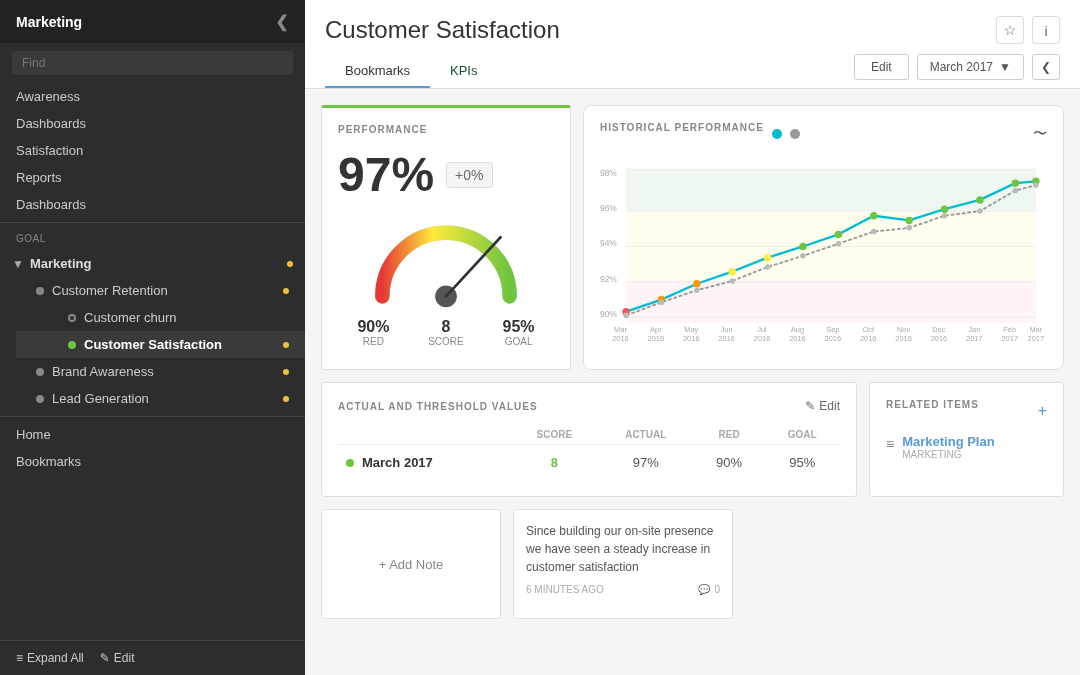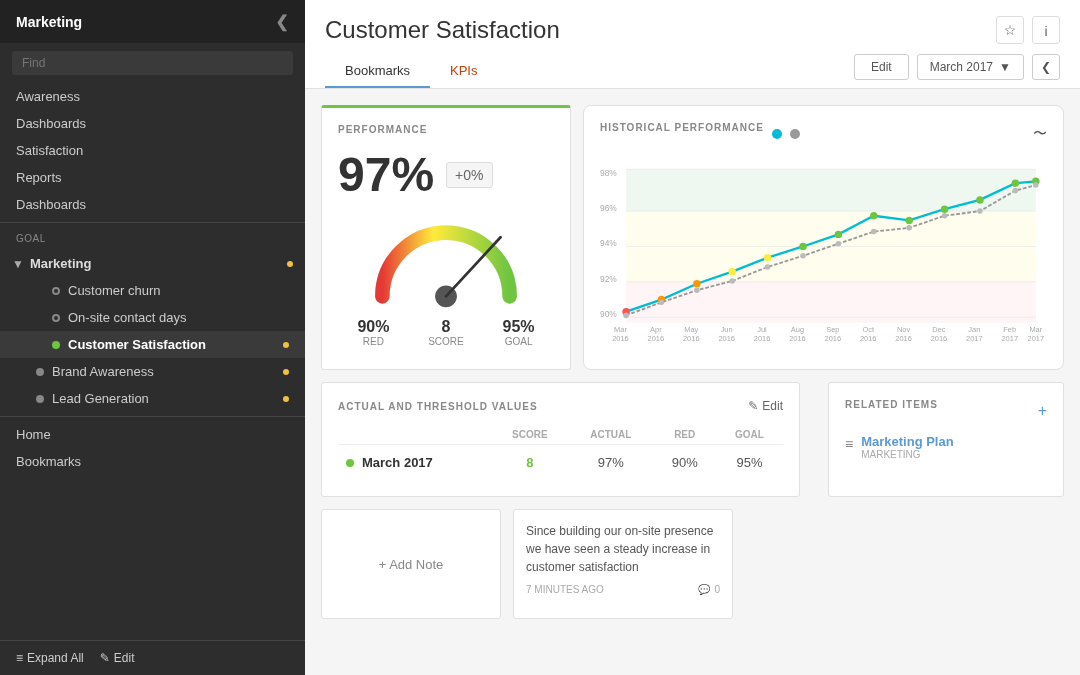--- a/index.html
+++ b/index.html
@@ -16,33 +16,33 @@
     .nav-item { display: flex; align-items: center; padding: 6px 16px; cursor: pointer; position: relative; }
     .nav-item.active { background: #3a3a3a; }
     .nav-item .dot { width: 8px; height: 8px; border-radius: 50%; margin-right: 8px; flex-shrink: 0; }
     .dot-gray { background: #888; border: 2px solid #888; }
     .dot-green { background: #6dc540; border: 2px solid #6dc540; }
     .dot-outline { width: 8px; height: 8px; border-radius: 50%; border: 2px solid #888; background: transparent; margin-right: 8px; flex-shrink: 0; }
     .nav-item-text { font-size: 13px; color: #ccc; flex: 1; }
     .nav-item.active .nav-item-text { color: #fff; }
     .nav-indicator { width: 6px; height: 6px; border-radius: 50%; background: #f0c040; margin-left: auto; }
     .nav-item.sub { padding-left: 36px; }
-    .nav-item.sub2 { padding-left: 52px; }
+    .nav-item.sub2 { padding-left: 52px; margin-left: 16px; }
     .sidebar-footer { padding: 10px 16px; border-top: 1px solid #444; display: flex; align-items: center; gap: 16px; }
     .sidebar-footer-btn { color: #ccc; font-size: 12px; cursor: pointer; display: flex; align-items: center; gap: 4px; }
 
     
     .main { flex: 1; display: flex; flex-direction: column; background: #f5f5f5; overflow: hidden; }
     .top-bar { background: #fff; padding: 16px 20px 0 20px; border-bottom: 1px solid #e0e0e0; }
     .page-title { font-size: 24px; font-weight: 300; color: #333; margin-bottom: 10px; display: flex; justify-content: space-between; align-items: center; }
     .title-actions { display: flex; gap: 8px; align-items: center; }
     .icon-btn { width: 28px; height: 28px; border: 1px solid #ddd; background: #fff; border-radius: 3px; display: flex; align-items: center; justify-content: center; cursor: pointer; color: #666; font-size: 14px; }
     .tabs-row { display: flex; align-items: center; justify-content: space-between; }
     .tabs { display: flex; gap: 0; }
-    .tab { padding: 8px 20px; cursor: pointer; font-size: 13px; color: #c2410c; border-bottom: 2px solid transparent; }
+    .tab { padding: 8px 20px; cursor: pointer; font-size: 13px; color: #14532d; border-bottom: 2px solid transparent; }
     .tab.active { color: #333; border-bottom: 2px solid #5b9bd5; }
     .tab-actions { display: flex; gap: 8px; align-items: center; margin-bottom: 8px; }
     .edit-btn { padding: 5px 16px; background: #fff; border: 1px solid #ccc; border-radius: 3px; font-size: 12px; cursor: pointer; color: #555; }
     .date-selector { padding: 5px 12px; background: #fff; border: 1px solid #ccc; border-radius: 3px; font-size: 12px; cursor: pointer; color: #555; display: flex; align-items: center; gap: 6px; }
     .chevron-btn { padding: 5px 8px; background: #fff; border: 1px solid #ccc; border-radius: 3px; font-size: 12px; cursor: pointer; color: #555; }
 
     
     .content { flex: 1; overflow-y: auto; padding: 16px; display: flex; flex-direction: column; gap: 12px; }
 
     
@@ -60,36 +60,36 @@
     .gauge-value { font-size: 16px; font-weight: 700; color: #333; }
     .gauge-key { font-size: 10px; color: #888; text-transform: uppercase; }
 
     
     .hist-card { background: #fff; border: 1px solid #e0e0e0; border-radius: 8px; padding: 16px; flex: 1; }
     .hist-header { display: flex; align-items: center; gap: 8px; margin-bottom: 8px; }
     .hist-dot { width: 10px; height: 10px; border-radius: 50%; }
     .hist-chart { position: relative; height: 200px; }
 
     
-    .bottom-row { display: flex; gap: 28px; }
+    .bottom-row { display: flex; gap: 12px; }
 
     
     .thresh-card { background: #fff; border: 1px solid #e0e0e0; border-radius: 3px; padding: 16px; flex: 1; }
     .thresh-header { display: flex; justify-content: space-between; align-items: center; margin-bottom: 12px; }
     .thresh-title { font-size: 10px; font-weight: 700; color: #888; text-transform: uppercase; letter-spacing: 1px; }
     .thresh-edit { font-size: 12px; color: #666; cursor: pointer; display: flex; align-items: center; gap: 4px; }
     .thresh-table { width: 100%; border-collapse: collapse; }
     .thresh-table th { font-size: 10px; color: #aaa; text-transform: uppercase; text-align: center; padding: 4px 8px; border-bottom: 1px solid #eee; }
     .thresh-table th:first-child { text-align: left; }
     .thresh-table td { padding: 10px 8px; text-align: center; font-size: 13px; color: #555; }
     .thresh-table td:first-child { text-align: left; display: flex; align-items: center; gap: 8px; font-weight: 600; color: #333; }
     .thresh-green { color: #6dc540 !important; font-weight: 700 !important; }
 
     
-    .related-card { background: #fff; border: 1px solid #e0e0e0; border-radius: 3px; padding: 16px; width: 236px; flex-shrink: 0; }
+    .related-card { background: #fff; border: 1px solid #e0e0e0; border-radius: 3px; padding: 16px; width: 195px; flex-shrink: 0; }
     .related-header { display: flex; justify-content: space-between; align-items: center; margin-bottom: 12px; }
     .related-item { display: flex; align-items: flex-start; gap: 8px; }
     .related-icon { color: #888; font-size: 14px; margin-top: 2px; }
     .related-name { font-size: 13px; color: #5b9bd5; font-weight: 600; }
     .related-sub { font-size: 10px; color: #aaa; text-transform: uppercase; }
 
     
     .notes-row { display: flex; gap: 12px; }
     .add-note-card { background: #fff; border: 1px solid #e0e0e0; border-radius: 3px; width: 180px; height: 110px; display: flex; align-items: center; justify-content: center; cursor: pointer; color: #888; font-size: 13px; flex-shrink: 0; }
     .note-card { background: #fff; border: 1px solid #e0e0e0; border-radius: 3px; padding: 12px; flex: 1; max-width: 220px; }
@@ -145,30 +145,31 @@
     <div class="nav-item" style="padding:6px 16px;">
       <span style="font-size:10px;color:#888;text-transform:uppercase;letter-spacing:0.5px;">GOAL</span>
     </div>
 
     <div class="nav-item" style="padding: 6px 12px;">
       <span style="width:14px;color:#aaa;font-size:12px;margin-right:4px;">▼</span>
       <span class="nav-item-text" style="font-weight:600;color:#ddd;">Marketing</span>
       <span class="nav-indicator"></span>
     </div>
 
+    <div class="nav-item sub">
+      <span class="dot dot-gray"></span>
+      <span class="nav-item-text">Customer Retention</span>
+      <span class="nav-indicator"></span>
+    </div>
 
     <div class="nav-item sub2">
       <span class="dot-outline"></span>
       <span class="nav-item-text">Customer churn</span>
     </div>
 
-    <div class="nav-item sub2">
-      <span class="dot-outline"></span>
-      <span class="nav-item-text">On-site contact days</span>
-    </div>
 
     <div class="nav-item sub2 active">
       <span class="dot dot-green"></span>
       <span class="nav-item-text" style="color:#fff;font-weight:600;">Customer Satisfaction</span>
       <span class="nav-indicator"></span>
     </div>
 
     <div class="nav-item sub">
       <span class="dot dot-gray"></span>
       <span class="nav-item-text">Brand Awareness</span>
@@ -423,21 +424,21 @@
       </div>
     </div>
 
     <div class="notes-row">
       <div class="add-note-card">
         <span>+ Add Note</span>
       </div>
       <div class="note-card">
         <div class="note-text">Since building our on-site presence we have seen a steady increase in customer satisfaction</div>
         <div class="note-footer">
-          <span class="note-time">7 MINUTES AGO</span>
+          <span class="note-time">6 MINUTES AGO</span>
           <span class="note-comments">
             <span>💬</span>
             <span>0</span>
           </span>
         </div>
       </div>
     </div>
 
   </div>
 </div>

